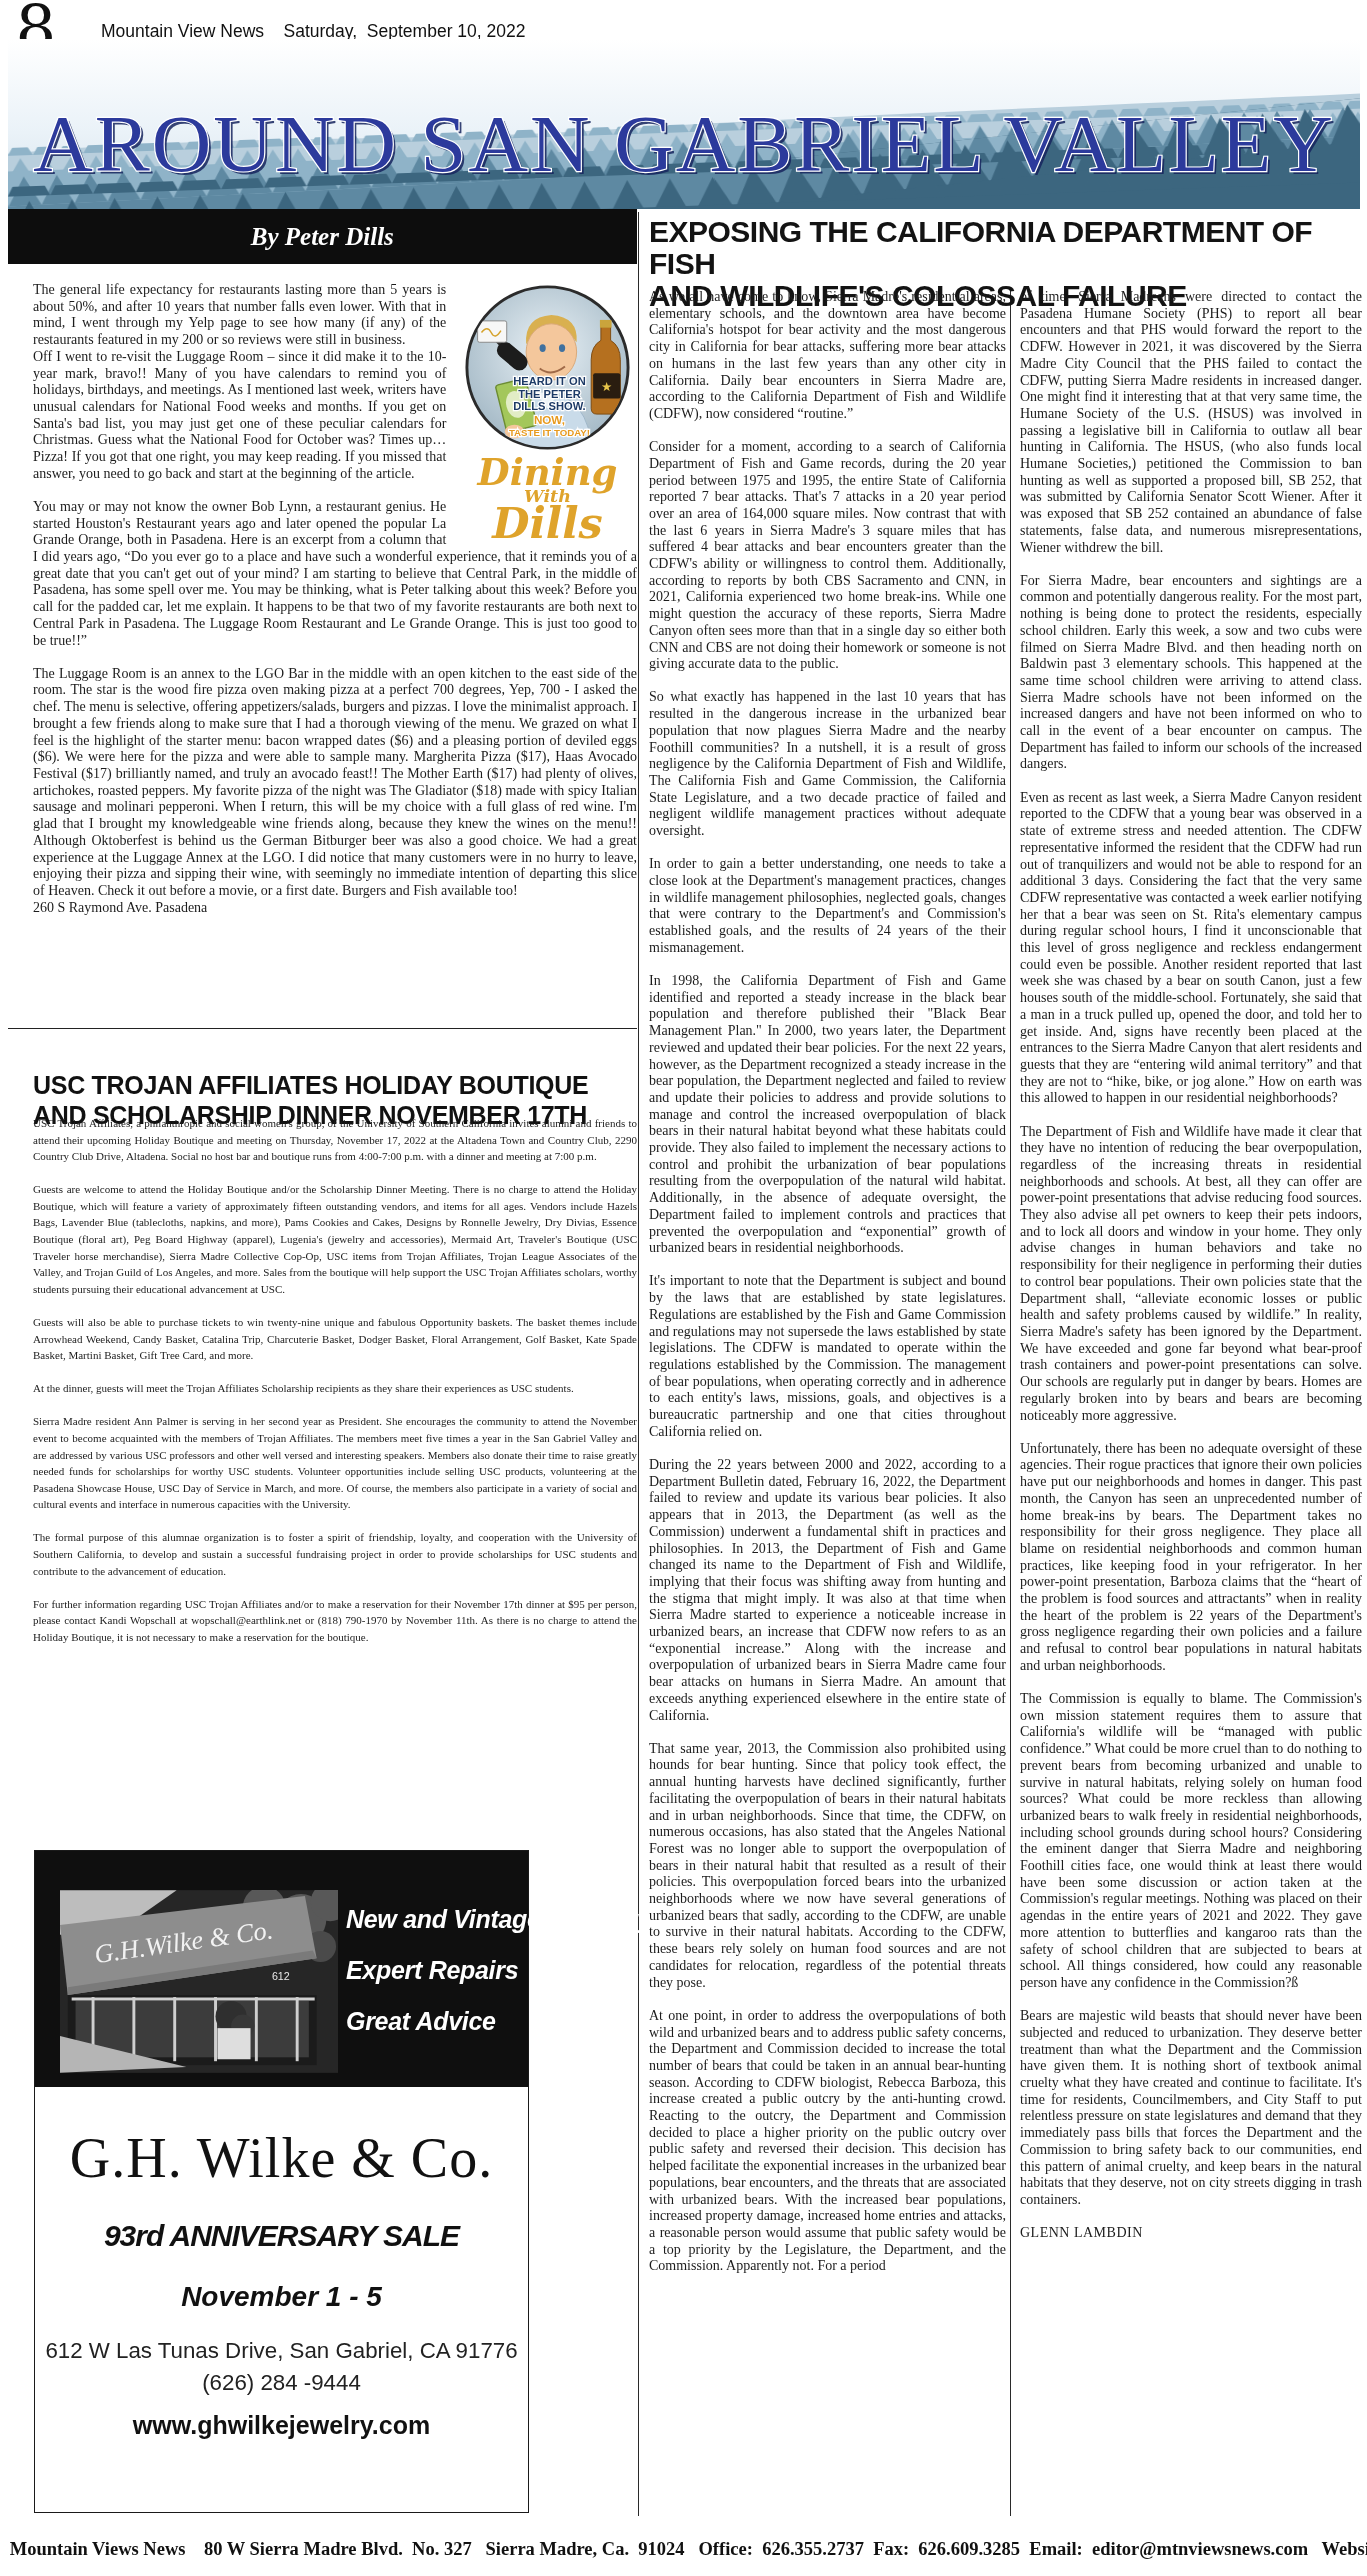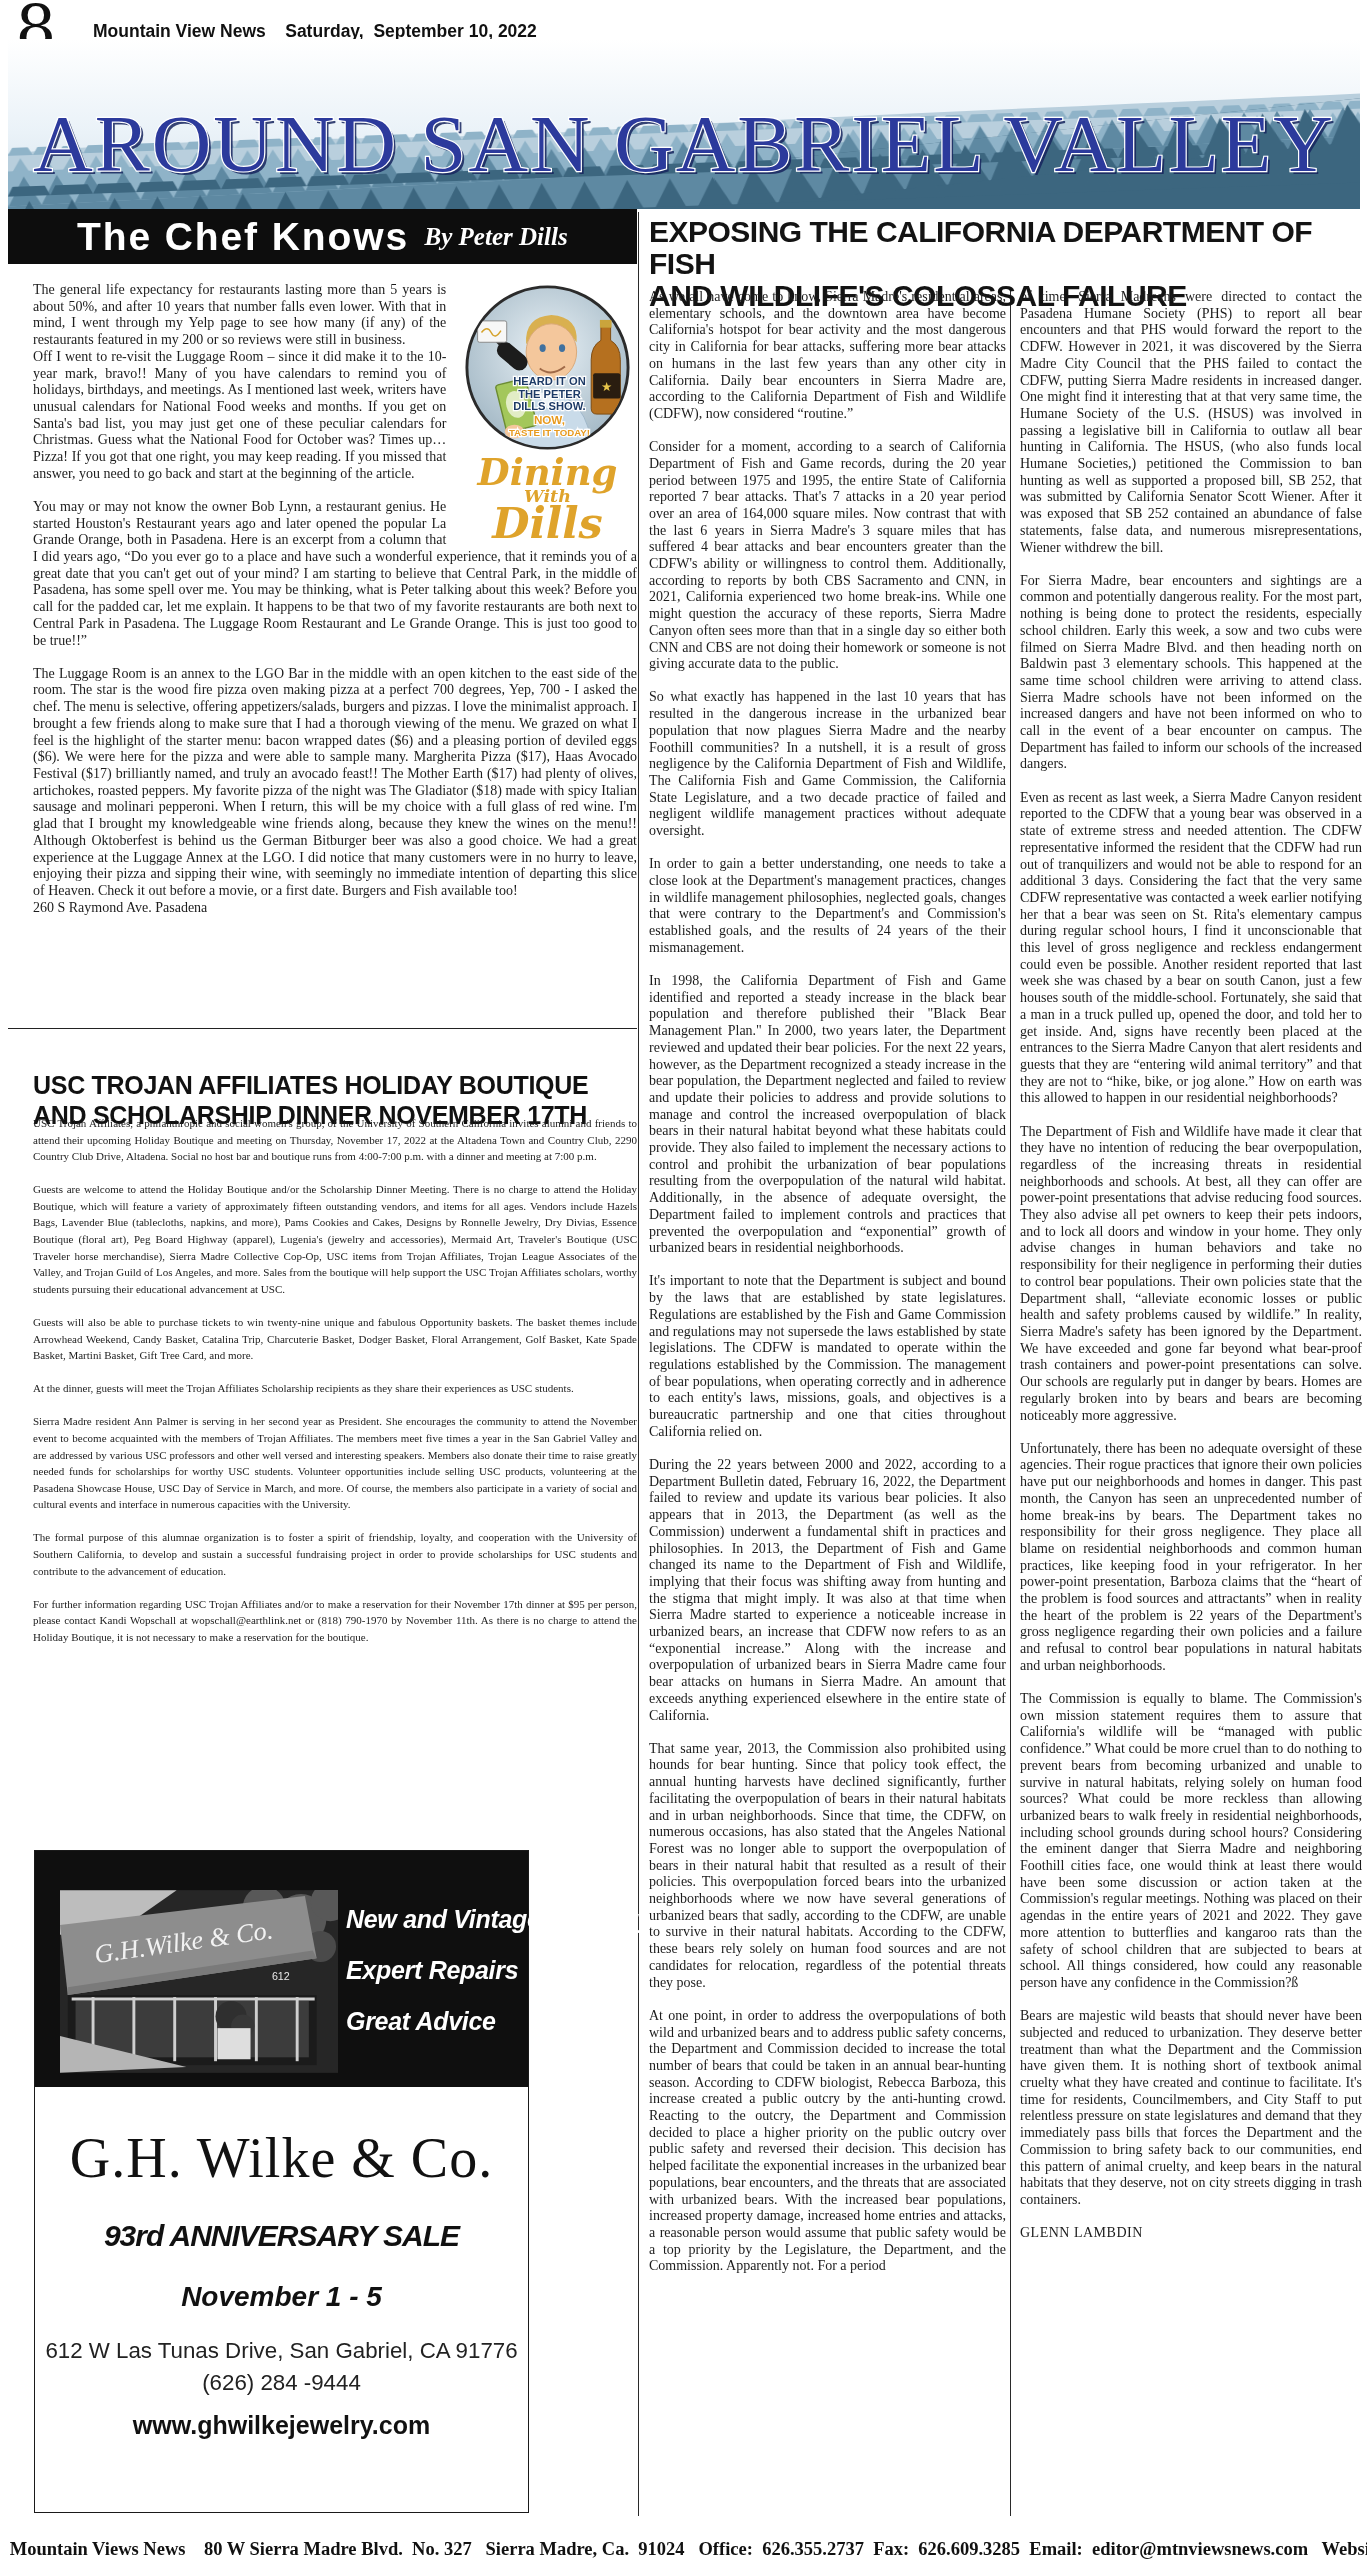--- a/index.html
+++ b/index.html
@@ -1,22 +1,22 @@
 <!DOCTYPE html>
 <html><head>
 <meta charset="utf-8">
 <style>
   html,body{margin:0;padding:0;background:#ffffff;}
   .page{position:relative;width:1368px;height:2576px;background:#fff;overflow:hidden;
         font-family:"Liberation Serif",serif;color:#1c1c1c;}
 
   
   .pageno{position:absolute;left:15.5px;top:-7.8px;font-family:"DejaVu Serif",serif;font-size:64px;font-weight:400;color:#111;}
-  .dateline{position:absolute;left:93px;top:21.4px;font-family:"Liberation Sans",sans-serif;
-            font-weight:bold;font-size:17.5px;color:#111;white-space:pre;}
+  .dateline{position:absolute;left:101px;top:21.4px;font-family:"Liberation Sans",sans-serif;
+            font-weight:normal;font-size:17.5px;color:#111;white-space:pre;}
   .banner{position:absolute;left:7.8px;top:39px;width:1352px;height:170px;}
   .banner svg{display:block;width:100%;height:100%;}
 
   
   .vrule{position:absolute;border-left:1.6px solid #2a2a2a;}
   .v1{left:638px;top:212px;height:2304px;}
   .v2{left:1010px;top:288px;height:2228px;}
   .hrule{position:absolute;left:7.8px;top:1028px;width:629px;border-top:1.9px solid #222;}
 
   
@@ -112,21 +112,20 @@
       <text x="699" y="139" text-anchor="middle" font-family="Liberation Serif, serif" font-size="82" letter-spacing="2" textLength="1340" lengthAdjust="spacingAndGlyphs" fill="#17255f" opacity="0.85">AROUND SAN GABRIEL VALLEY</text>
       <text x="696" y="136" text-anchor="middle" font-family="Liberation Serif, serif" font-size="82" letter-spacing="2" textLength="1340" lengthAdjust="spacingAndGlyphs" fill="#2c3a9c" stroke="#ffffff" stroke-width="2.4" paint-order="stroke">AROUND SAN GABRIEL VALLEY</text>
     </svg>
   </div>
 
   <div class="vrule v1"></div>
   <div class="vrule v2"></div>
   <div class="hrule"></div>
 
   <div class="chef-bar">
-    <span class="chef-title">The Chef Knows</span>
     <span class="chef-by">By Peter Dills</span>
   </div>
 
   <div class="chef-body">
     <div class="dills-float">
       <svg width="167" height="167" viewBox="0 0 172 172" style="font-size:14.4px">
         <defs>
           <radialGradient id="bgc" cx="0.5" cy="0.4" r="0.75">
             <stop offset="0" stop-color="#e9f1f6"></stop>
               <stop offset="1" stop-color="#93abba"></stop>

